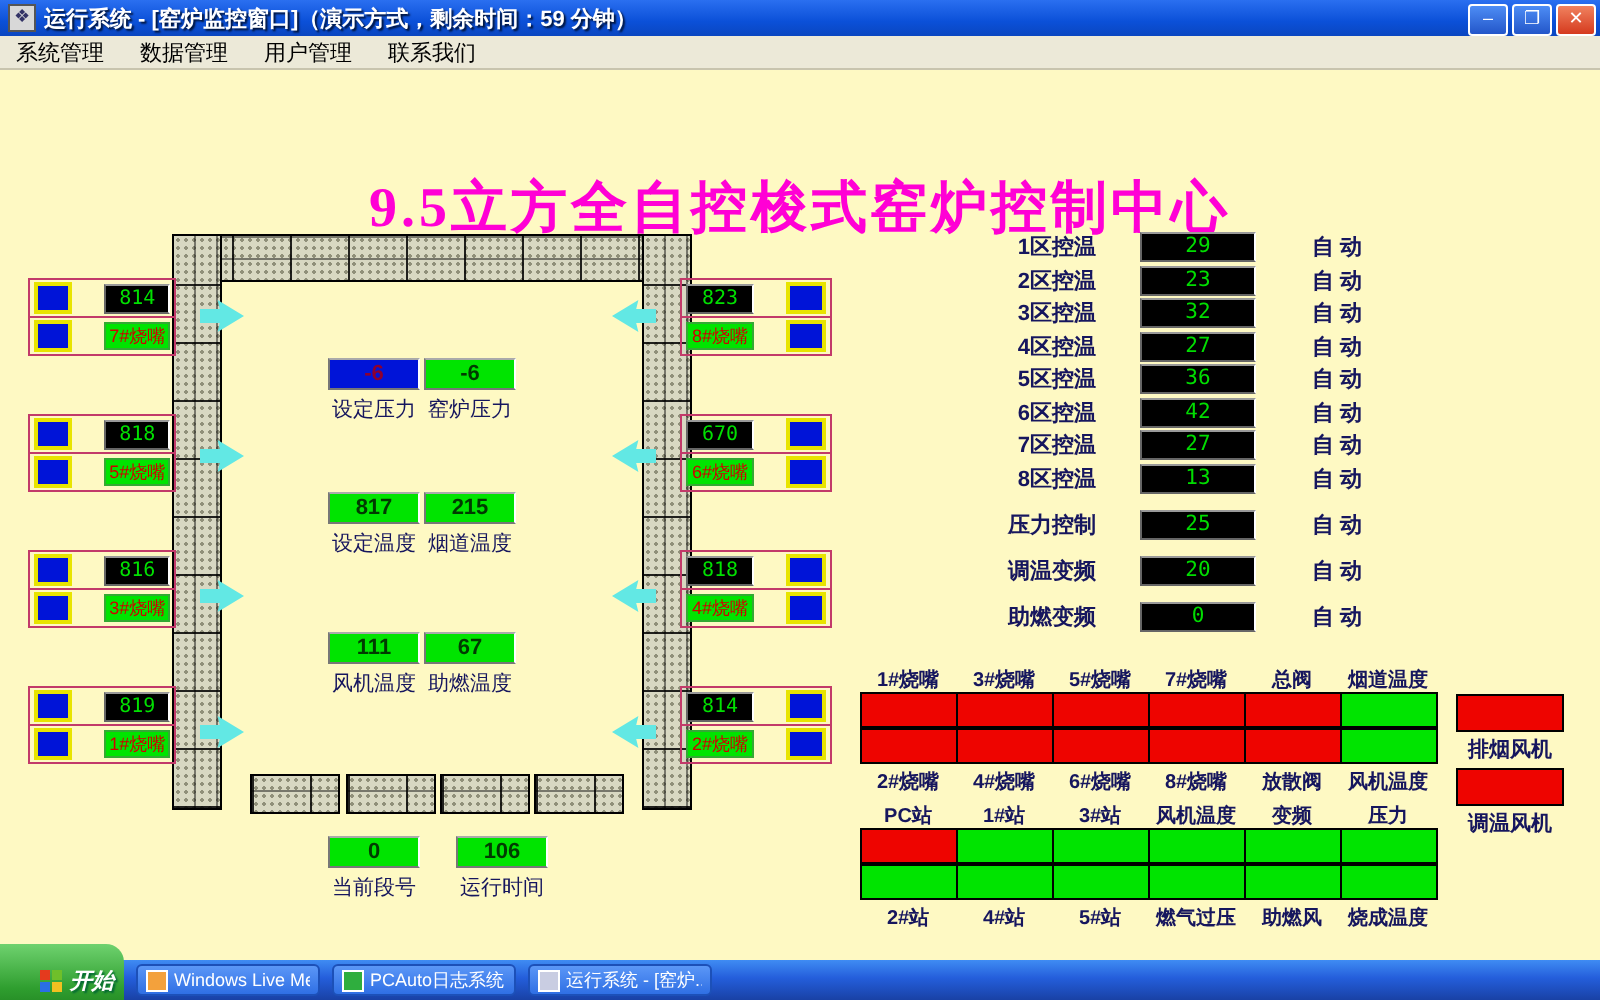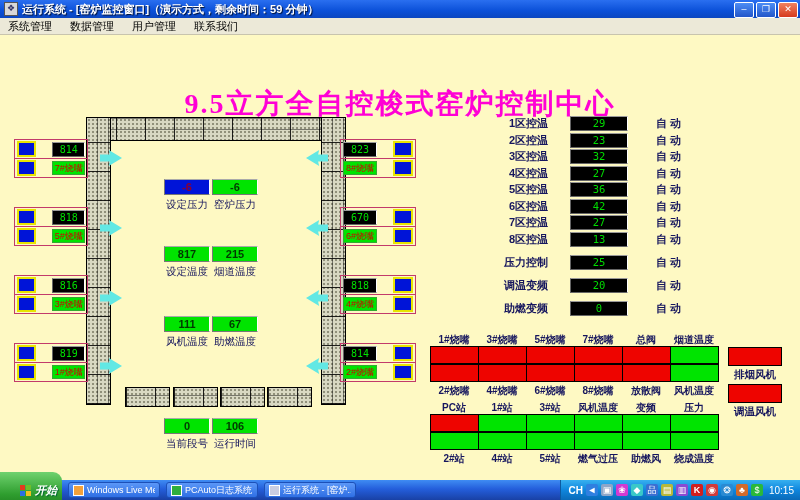--- a/index.html
+++ b/index.html
@@ -248,21 +248,21 @@
       <div class="rlabel">风机温度</div>
     </div>
     <div class="readout" style="left:212px;top:281px">
       <div class="rbox green">67</div>
       <div class="rlabel">助燃温度</div>
     </div>
     <div class="readout" style="left:164px;top:383px">
       <div class="rbox green">0</div>
       <div class="rlabel">当前段号</div>
     </div>
-    <div class="readout" style="left:212px;top:383px">
+    <div class="readout" style="left:228px;top:383px">
       <div class="rbox green">106</div>
       <div class="rlabel">运行时间</div>
     </div>
 
     <div class="zrow" style="top:81px">
         <span class="zlabel">1区控温</span>
         <span class="zled">29</span>
         <span class="zmode">自 动</span>
       </div>
     <div class="zrow" style="top:98px">
@@ -407,31 +407,15 @@
       <span>Windows Live Mes...</span>
     </div>
     <div class="taskbtn">
       <span class="ticon" style="background:#2fae3e"></span>
       <span>PCAuto日志系统</span>
     </div>
     <div class="taskbtn">
       <span class="ticon" style="background:#c9cde2"></span>
       <span>运行系统 - [窑炉...</span>
     </div>
-    <div class="tray">
-      <span class="tray-lang">CH</span>
-      <span class="tray-ic" style="background:#2f7fe0">◄</span>
-      <span class="tray-ic" style="background:#8ea6c8">▣</span>
-      <span class="tray-ic" style="background:#d23ad2">❀</span>
-      <span class="tray-ic" style="background:#3ac8c8">◆</span>
-      <span class="tray-ic" style="background:#3a6fd2">品</span>
-      <span class="tray-ic" style="background:#b8b83a">▤</span>
-      <span class="tray-ic" style="background:#8a4ad2">▥</span>
-      <span class="tray-ic" style="background:#d21e1e;font-weight:bold">K</span>
-      <span class="tray-ic" style="background:#d23a3a">◉</span>
-      <span class="tray-ic" style="background:#2a8ad2">❂</span>
-      <span class="tray-ic" style="background:#d26a2a">♣</span>
-      <span class="tray-ic" style="background:#2ab83a">$</span>
-      <span class="tray-clock">10:15</span>
-    </div>
   </div>
 
 </div>
 
 </body></html>

